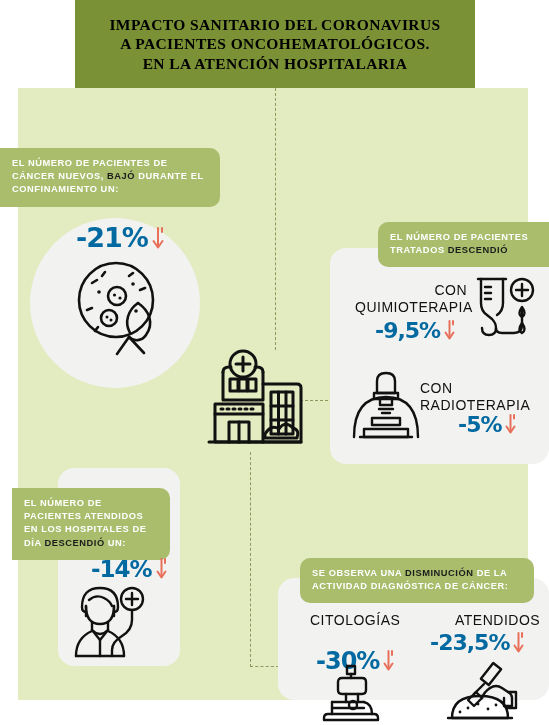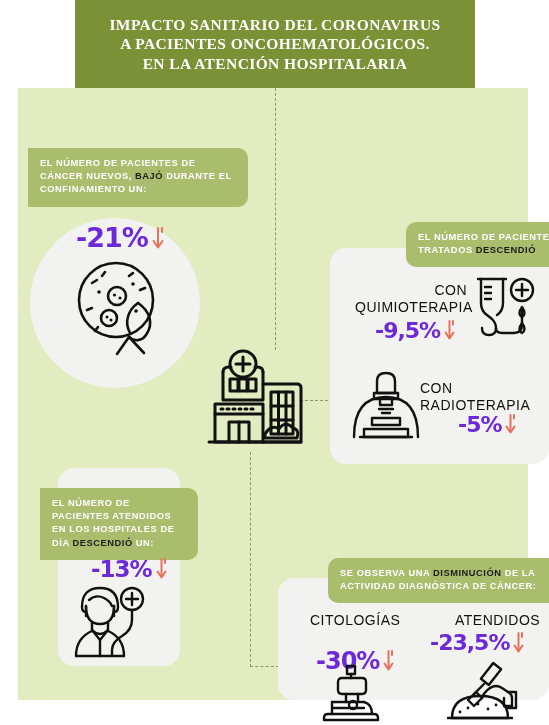--- a/index.html
+++ b/index.html
@@ -9,43 +9,43 @@
   #canvas{position:absolute;inset:0;width:549px;height:725px;}
 
   
   .field{position:absolute;left:18px;top:88px;width:510px;height:612px;
          background:#e3ebc1;}
 
   
   .title-banner{position:absolute;left:75px;top:0;width:400px;height:88px;
       background:#7a9136;display:flex;flex-direction:column;
       align-items:center;justify-content:center;gap:2px;z-index:6;}
-  .title-line{color:#ffffff;font-family:"Liberation Serif",serif;
+  .title-line{color:#000000;font-family:"Liberation Serif",serif;
       font-weight:bold;font-size:15.5px;letter-spacing:.4px;
       text-align:center;line-height:1.12;white-space:nowrap;}
 
   
   .dash-v{position:absolute;width:0;border-left:1.5px dashed #8a9a5e;z-index:2;}
   .dash-h{position:absolute;height:0;border-top:1.5px dashed #8a9a5e;z-index:2;}
 
   
   .chip{position:absolute;background:#a9bd6d;color:#ffffff;z-index:7;
         padding:9px 12px 10px 12px;box-sizing:border-box;
         font-size:9.3px;font-weight:bold;letter-spacing:.55px;
-        line-height:1.42;margin-left:28px;}
+        line-height:1.42;}
   .chip b{color:#1c1c1c;font-weight:bold;}
   .chip.r-right{border-radius:0 10px 10px 0;}
   .chip.r-all{border-radius:10px;}
 
   
   .card{position:absolute;background:#f2f2f0;border-radius:16px;z-index:3;}
   .circle{position:absolute;background:#f2f2f0;border-radius:50%;z-index:3;}
 
   
-  .pct{position:absolute;color:#6d28d9;font-weight:bold;
+  .pct{position:absolute;color:#0369a1;font-weight:bold;
        font-family:"DejaVu Sans",sans-serif;letter-spacing:-1px;z-index:8;
        white-space:nowrap;}
   .cap{position:absolute;color:#111111;font-weight:normal;font-size:14px;
        letter-spacing:.5px;line-height:1.22;z-index:8;white-space:nowrap;}
 
   .arrow{display:inline-block;vertical-align:middle;margin-left:3px;}
   .ico{position:absolute;z-index:8;}
   svg{display:block;overflow:visible;}
 </style>
 </head>
@@ -220,21 +220,21 @@
     </svg>
   </div>
 
   <div class="card" style="left:58px;top:468px;width:122px;height:198px;"></div>
 
   <div class="chip r-right" style="left:12px;top:488px;width:158px;">
     <span>EL NÚMERO DE PACIENTES ATENDIDOS EN LOS HOSPITALES DE DÍA </span><b>DESCENDIÓ</b><span> UN:</span>
   </div>
 
   <div class="pct" style="left:91px;top:556px;font-size:23px;">
-    <span>-13%</span><span class="arrow">
+    <span>-14%</span><span class="arrow">
       <svg width="13" height="25" viewBox="0 0 13 25">
           <g fill="none" stroke="#e8705a" stroke-width="2" stroke-linecap="round" stroke-linejoin="round">
             <path d="M6.5 1 L6.5 18"></path>
             <path d="M2.5 13.5 L6.5 19.5 L10.5 13.5"></path>
             <path d="M10 1 L10 5"></path>
           </g>
         </svg>
     </span>
   </div>
 

